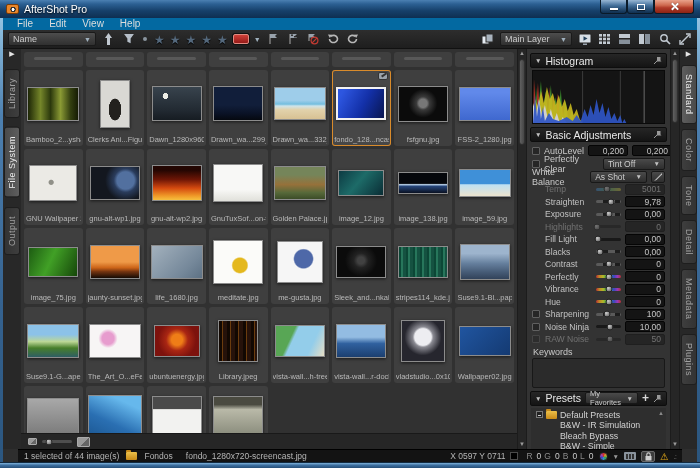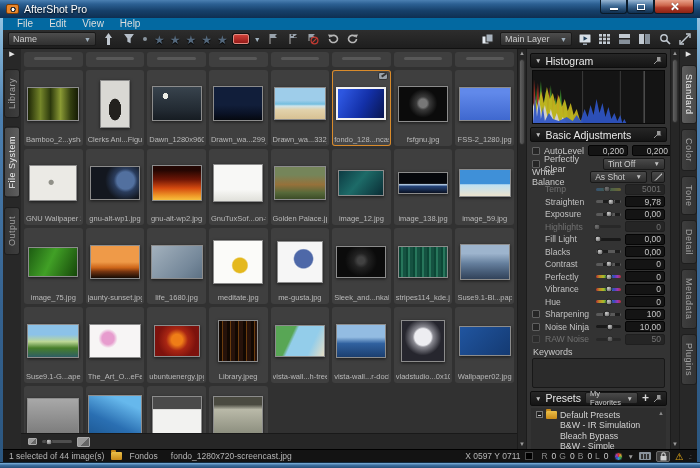--- a/index.html
+++ b/index.html
@@ -87,21 +87,21 @@
 .tree{flex:1;background:#2e2e2e;margin:0 1px;padding:2px 0 0 5px;position:relative;overflow:hidden}
 .tree .scrollhint{position:absolute;right:2px;top:2px;font-size:6px;color:#8a8a8a}
 .trow{height:10.5px;display:flex;align-items:center;gap:3px;font-size:8.8px;color:#d2d2d2;white-space:nowrap}
 .trow.child{padding-left:24px}
 .expand{width:7px;height:7px;min-width:7px;background:#222;border:1px solid #777;position:relative}
 .expand::after{content:"";position:absolute;left:1px;right:1px;top:2.5px;height:1px;background:#ccc}
 .folder{width:11px;height:8px;min-width:11px;background:linear-gradient(180deg,#e8b salaries)}
 .folder{background:linear-gradient(180deg,#ecc04a,#c88a18);border-radius:1px;position:relative}
 .folder::before{content:"";position:absolute;top:-2px;left:0;width:5px;height:2px;background:#c88a18;border-radius:1px 1px 0 0}
 
-.statusbar{height:13px;margin:0 3px;background:#131313;border-top:1px solid #000;display:flex;align-items:center;font-size:8.5px;color:#b5b5b5;padding:0 6px;gap:7px;white-space:nowrap}
+.statusbar{height:13px;margin:0 18px;background:#131313;border-top:1px solid #000;display:flex;align-items:center;font-size:8.5px;color:#b5b5b5;padding:0 6px;gap:7px;white-space:nowrap}
 .statusbar .right{margin-left:auto;display:flex;align-items:center;gap:5px}
 .blackswatch{width:8px;height:8px;background:#000;border:1px solid #4a4a4a}
 .ch-k{color:#8a8a8a;margin-left:3px}.ch-v{color:#ccc;margin-left:4px}
 .cwheel{width:9px;height:9px;border-radius:50%;background:conic-gradient(#d03030,#d0a030,#38a048,#3090c8,#4040c0,#a040b0,#d03030);border:1px solid #222}
 .kbico{width:12px;height:8px;background:#8a939c;border-radius:1px;position:relative}
 .kbico::after{content:"";position:absolute;inset:1.5px;background:repeating-linear-gradient(90deg,#333 0 1.5px,transparent 1.5px 3px)}
 .lockbox{width:14px;height:11px;background:#3c3c3c;border:1px solid #6a6a6a;border-radius:2px;display:flex;align-items:center;justify-content:center}
 .warn{color:#e2a818;font-size:9.5px;line-height:9px}
 .grip{color:#6a6a6a;font-size:8px;letter-spacing:-1px}
 

